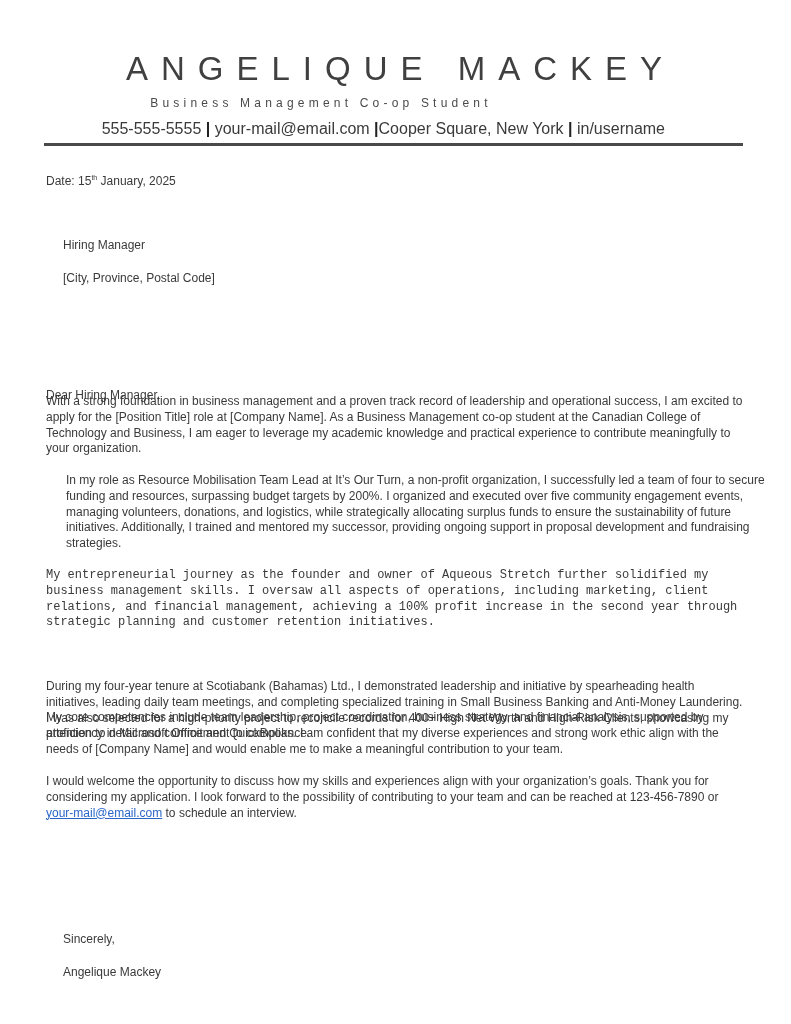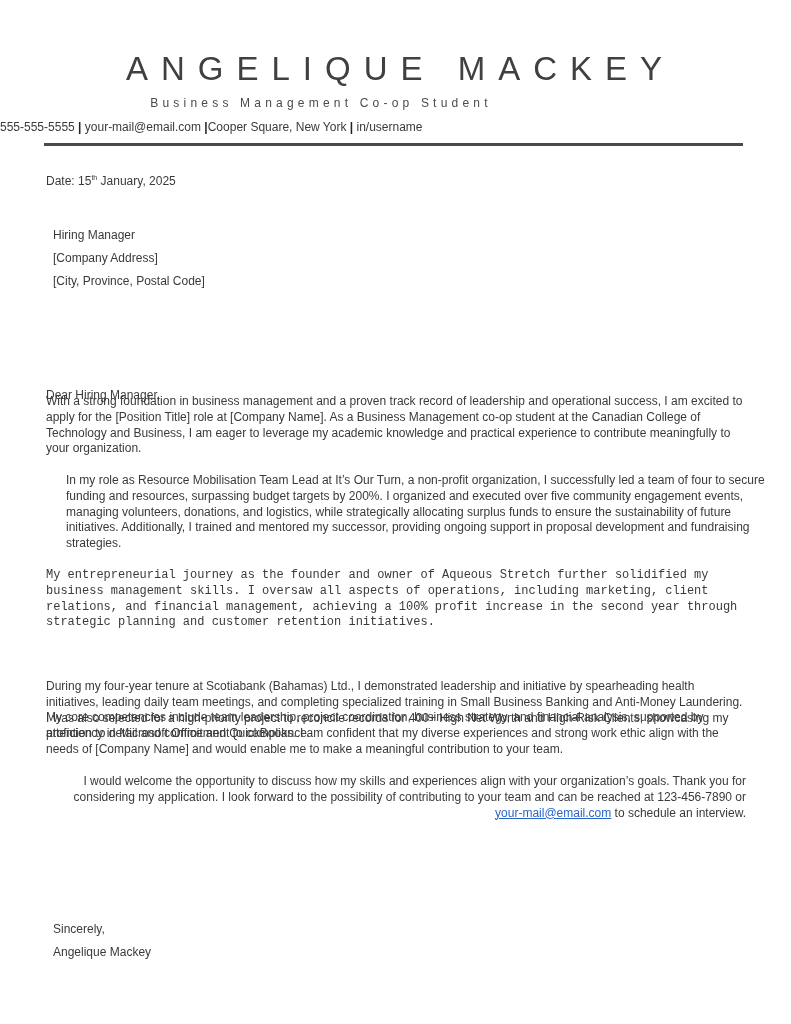--- a/index.html
+++ b/index.html
@@ -3,38 +3,38 @@
 <meta charset="utf-8">
 <style>
   html, body { margin: 0; padding: 0; background: #ffffff; }
   body { width: 791px; height: 1024px; position: relative; overflow: hidden;
          font-family: "Liberation Sans", "DejaVu Sans", sans-serif; color: #3a3a3a; }
   .name { position: absolute; top: 50px; left: 0; width: 791px; text-align: center;
           font-size: 33px; letter-spacing: 13px; color: #404040; font-weight: normal;
           padding-left: 10px; box-sizing: border-box; }
   .subtitle { position: absolute; top: 96px; left: 0; width: 642px; text-align: center;
               font-size: 12px; letter-spacing: 4.2px; color: #4a4a4a; }
-  .contact { position: absolute; top: 120px; left: 0; width: 665px; text-align: left;
-             font-size: 12px; color: #3a3a3a; }
+  .contact { position: absolute; top: 120px; left: 0; width: 665px; text-align: right;
+             font-size: 16px; color: #3a3a3a; }
   .contact .sep { font-weight: bold; color: #222; }
   .rule { position: absolute; top: 143px; left: 44px; width: 699px; height: 3px;
           background: #4a4a4a; }
   .block { position: absolute; left: 46px; width: 700px; font-size: 12px; line-height: 15.8px;
            color: #3a3a3a; }
-  .block p { margin: 7px; }
+  .block p { margin: 17px; }
   .date { top: 174px; }
   .date sup { font-size: 7px; vertical-align: 5px; line-height: 0; }
   .recipient { top: 221px; }
   .salutation { top: 388px; }
   .para1 { top: 394px; }
   .para2 { top: 473px; margin-left: 20px; }
   .para3 { top: 568px; font-family: Liberation Mono, monospace; }
   .para4 { top: 631px; margin-top: 48px; }
   .para5 { top: 710px; }
-  .para6 { top: 774px; text-align: right; }
+  .para6 { top: 774px; }
   .closing { top: 915px; }
   a.mail { color: #2a66c9; text-decoration: underline; }
 </style>
 </head>
 <body>
 
 <div>
 
   <div class="name">ANGELIQUE MACKEY</div>
   <div class="subtitle">Business Management Co-op Student</div>
@@ -51,21 +51,20 @@
   <div class="rule"></div>
 
   <div class="block date">
     <span>Date:</span>
     <span>15</span><sup>th</sup>
     <span>January, 2025</span>
   </div>
 
   <div class="block recipient">
     <p>Hiring Manager</p>
-    <p>[Company Address]</p>
     <p>[City, Province, Postal Code]</p>
   </div>
 
   <div class="block salutation">Dear Hiring Manager,</div>
 
   <div class="block para1">With a strong foundation in business management and a proven track record of leadership and operational success, I am excited to apply for the [Position Title] role at [Company Name]. As a Business Management co-op student at the Canadian College of Technology and Business, I am eager to leverage my academic knowledge and practical experience to contribute meaningfully to your organization.</div>
   <div class="block para2">In my role as Resource Mobilisation Team Lead at It’s Our Turn, a non-profit organization, I successfully led a team of four to secure funding and resources, surpassing budget targets by 200%. I organized and executed over five community engagement events, managing volunteers, donations, and logistics, while strategically allocating surplus funds to ensure the sustainability of future initiatives. Additionally, I trained and mentored my successor, providing ongoing support in proposal development and fundraising strategies.</div>
   <div class="block para3">My entrepreneurial journey as the founder and owner of Aqueous Stretch further solidified my business management skills. I oversaw all aspects of operations, including marketing, client relations, and financial management, achieving a 100% profit increase in the second year through strategic planning and customer retention initiatives.</div>
   <div class="block para4">During my four-year tenure at Scotiabank (Bahamas) Ltd., I demonstrated leadership and initiative by spearheading health initiatives, leading daily team meetings, and completing specialized training in Small Business Banking and Anti-Money Laundering. I was also selected for a high-priority project to reconcile records for 400+ High Net Worth and High-Risk Clients, showcasing my attention to detail and commitment to compliance.</div>
   <div class="block para5">My core competencies include team leadership, project coordination, business strategy, and financial analysis, supported by proficiency in Microsoft Office and QuickBooks. I am confident that my diverse experiences and strong work ethic align with the needs of [Company Name] and would enable me to make a meaningful contribution to your team.</div>

